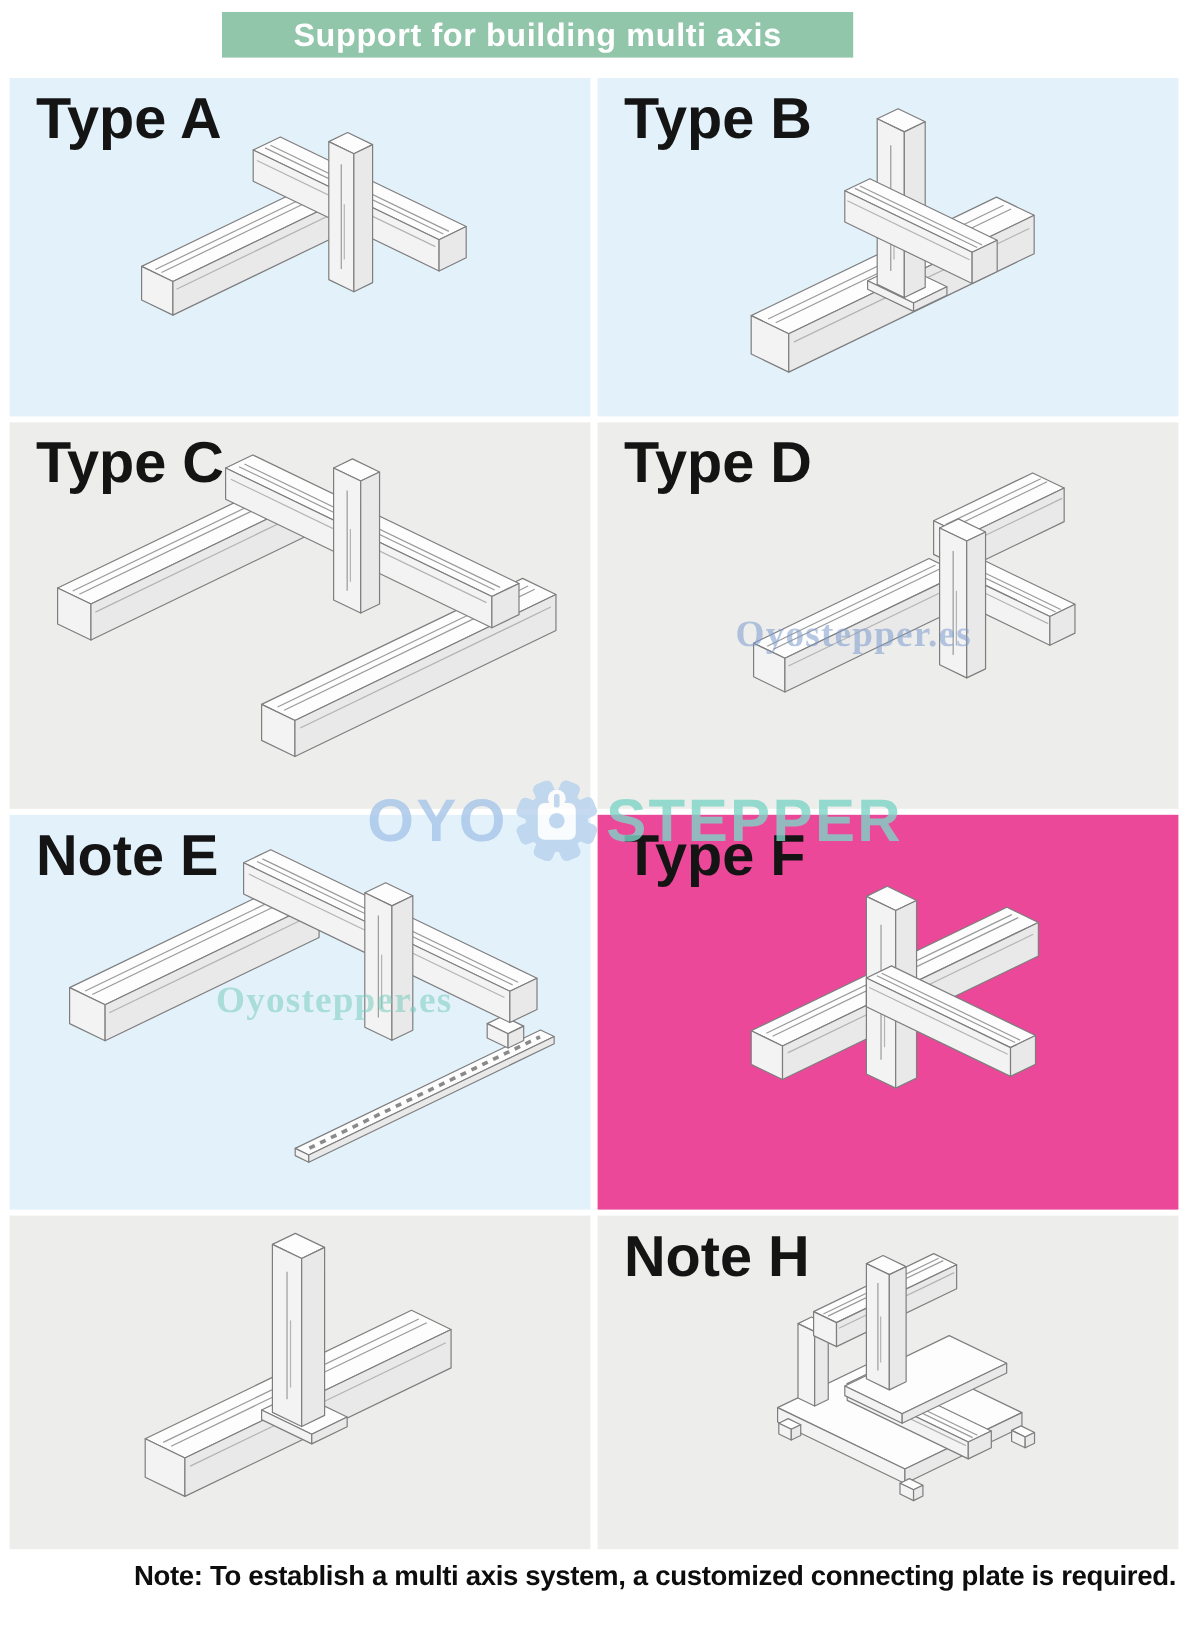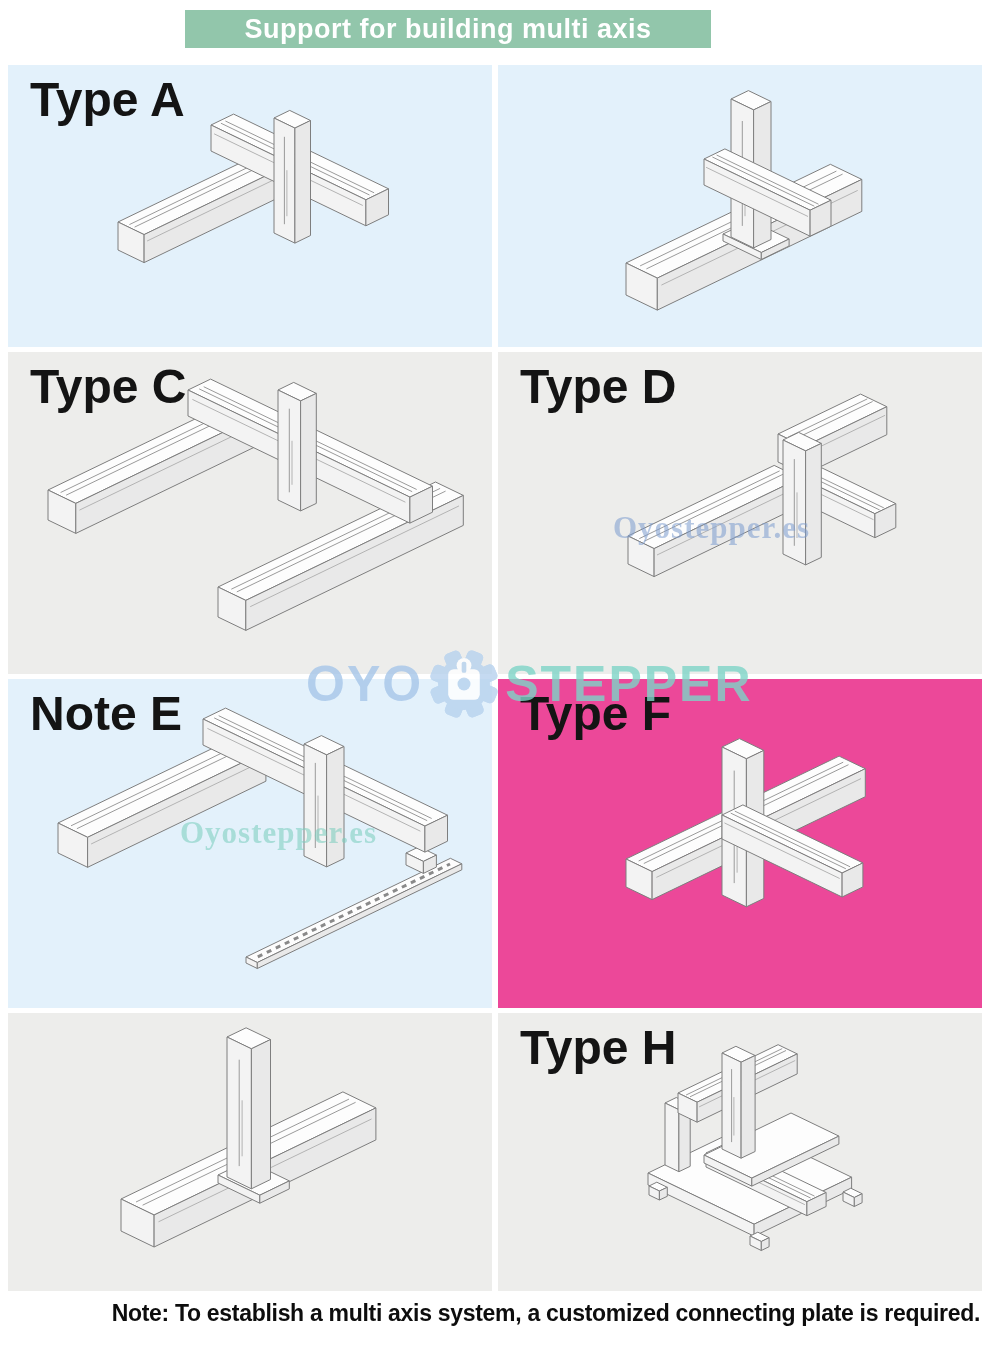--- a/index.html
+++ b/index.html
@@ -90,20 +90,21 @@
         <polygon points="255.6,182.9 273.0,174.5 273.0,36.5 255.6,44.9" fill="#e9e9e9" stroke="#7e7e7e" stroke-width="1" stroke-linejoin="round"></polygon>
         <line x1="244.3" y1="160.9" x2="244.3" y2="56.0" stroke="#9a9a9a" stroke-width="1"></line>
         <line x1="247.0" y1="151.2" x2="247.0" y2="96.0" stroke="#b3b3b3" stroke-width="1"></line>
         <polygon points="206.0,94.0 312.1,145.2 333.0,135.2 226.9,83.9" fill="#fdfdfd" stroke="#7e7e7e" stroke-width="1" stroke-linejoin="round"></polygon>
         <polygon points="206.0,120.0 312.1,171.2 312.1,145.2 206.0,94.0" fill="#f3f3f3" stroke="#7e7e7e" stroke-width="1" stroke-linejoin="round"></polygon>
         <polygon points="312.1,171.2 333.0,161.2 333.0,135.2 312.1,145.2" fill="#e9e9e9" stroke="#7e7e7e" stroke-width="1" stroke-linejoin="round"></polygon>
         <line x1="214.4" y1="92.0" x2="316.3" y2="141.2" stroke="#9a9a9a" stroke-width="1"></line>
         <line x1="218.6" y1="90.0" x2="320.5" y2="139.2" stroke="#9a9a9a" stroke-width="1"></line>
         <line x1="208.1" y1="102.3" x2="310.0" y2="151.5" stroke="#b3b3b3" stroke-width="1"></line>
       </svg>
+    <h2 class="label">Type B</h2>
   </section>
 
   <section class="panel" data-idx="2" style="background: rgb(237, 237, 235);">
     <svg class="drawing" viewBox="0 0 484 322" preserveAspectRatio="none">
         <polygon points="40.0,138.0 67.8,151.4 250.5,63.2 222.7,49.8" fill="#fdfdfd" stroke="#7e7e7e" stroke-width="1" stroke-linejoin="round"></polygon>
         <polygon points="40.0,168.0 67.8,181.4 67.8,151.4 40.0,138.0" fill="#f3f3f3" stroke="#7e7e7e" stroke-width="1" stroke-linejoin="round"></polygon>
         <polygon points="67.8,181.4 250.5,93.2 250.5,63.2 67.8,151.4" fill="#e9e9e9" stroke="#7e7e7e" stroke-width="1" stroke-linejoin="round"></polygon>
         <line x1="52.6" y1="140.5" x2="228.0" y2="55.9" stroke="#9a9a9a" stroke-width="1"></line>
         <line x1="58.1" y1="143.2" x2="233.5" y2="58.6" stroke="#9a9a9a" stroke-width="1"></line>
         <line x1="71.5" y1="158.1" x2="246.9" y2="73.4" stroke="#b3b3b3" stroke-width="1"></line>
@@ -262,21 +263,21 @@
         <polygon points="199.1,109.2 299.2,60.9 299.2,40.9 199.1,89.2" fill="#e9e9e9" stroke="#7e7e7e" stroke-width="1" stroke-linejoin="round"></polygon>
         <line x1="188.1" y1="82.0" x2="284.2" y2="35.6" stroke="#9a9a9a" stroke-width="1"></line>
         <line x1="192.0" y1="83.8" x2="288.0" y2="37.5" stroke="#9a9a9a" stroke-width="1"></line>
         <line x1="201.1" y1="93.9" x2="297.2" y2="47.5" stroke="#b3b3b3" stroke-width="1"></line>
         <polygon points="224.0,40.0 243.1,49.2 257.1,42.5 237.9,33.3" fill="#fdfdfd" stroke="#7e7e7e" stroke-width="1" stroke-linejoin="round"></polygon>
         <polygon points="224.0,136.0 243.1,145.2 243.1,49.2 224.0,40.0" fill="#f3f3f3" stroke="#7e7e7e" stroke-width="1" stroke-linejoin="round"></polygon>
         <polygon points="243.1,145.2 257.1,138.5 257.1,42.5 243.1,49.2" fill="#e9e9e9" stroke="#7e7e7e" stroke-width="1" stroke-linejoin="round"></polygon>
         <line x1="233.6" y1="129.1" x2="233.6" y2="56.1" stroke="#9a9a9a" stroke-width="1"></line>
         <line x1="235.9" y1="122.5" x2="235.9" y2="84.1" stroke="#b3b3b3" stroke-width="1"></line>
       </svg>
-    <h2 class="label">Type H</h2>
+    <h2 class="label">Note H</h2>
   </section>
 
 </div>
 
 <div class="logo">
   <span class="txt" id="logo-left" style="color: rgb(166, 198, 233);">OYO</span>
   <span class="gear">
       <svg id="gearsvg" viewBox="-42 -42 84 84">
         <g fill="#b7d2ee">
           <rect x="-9" y="-37" width="18" height="74" rx="5" transform="rotate(22)"></rect>

